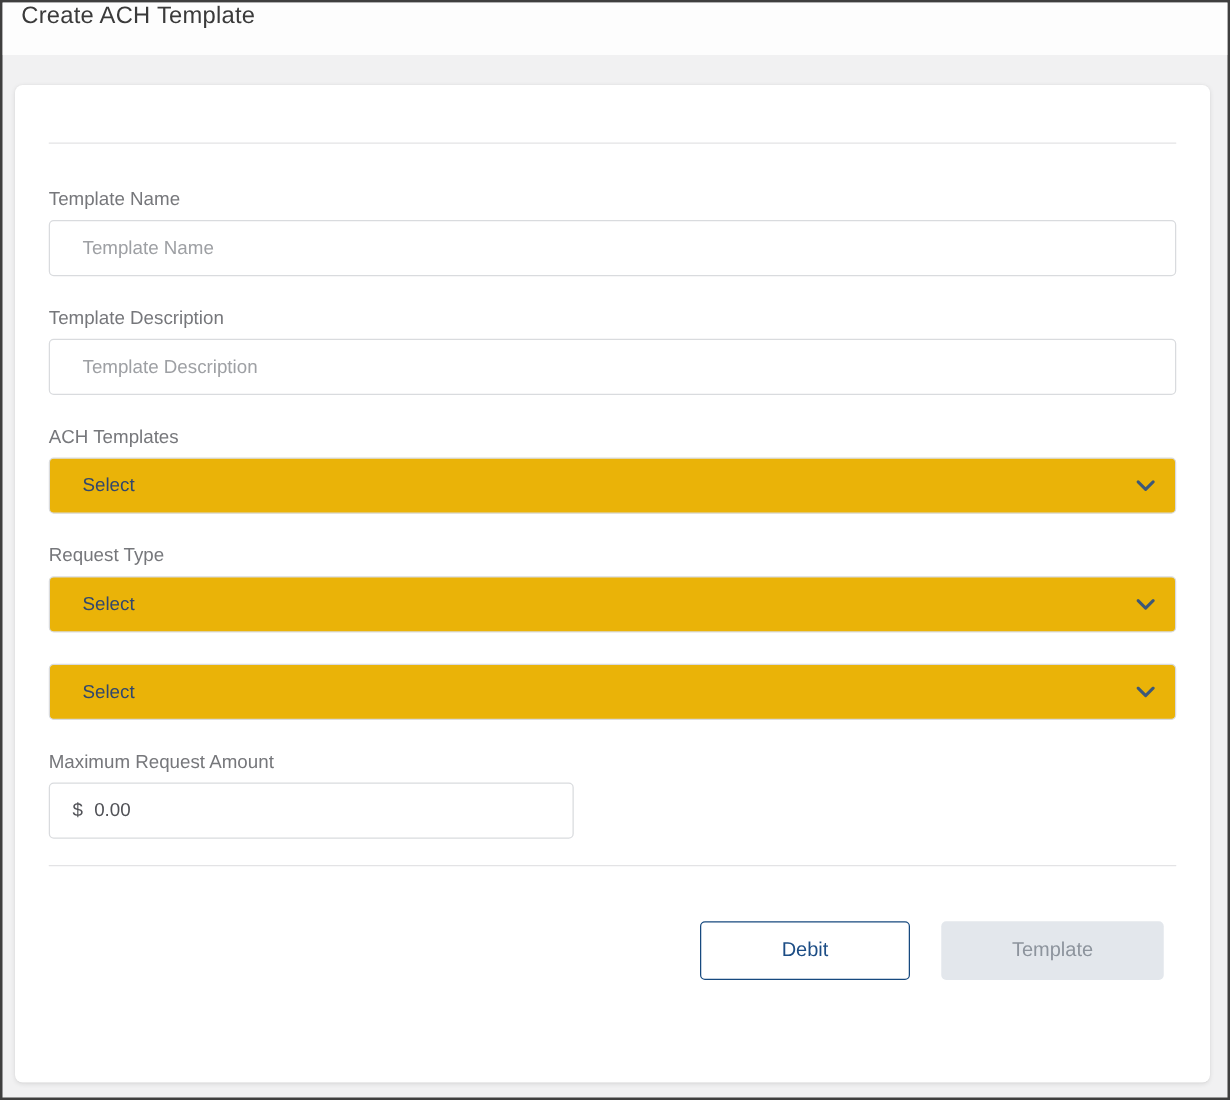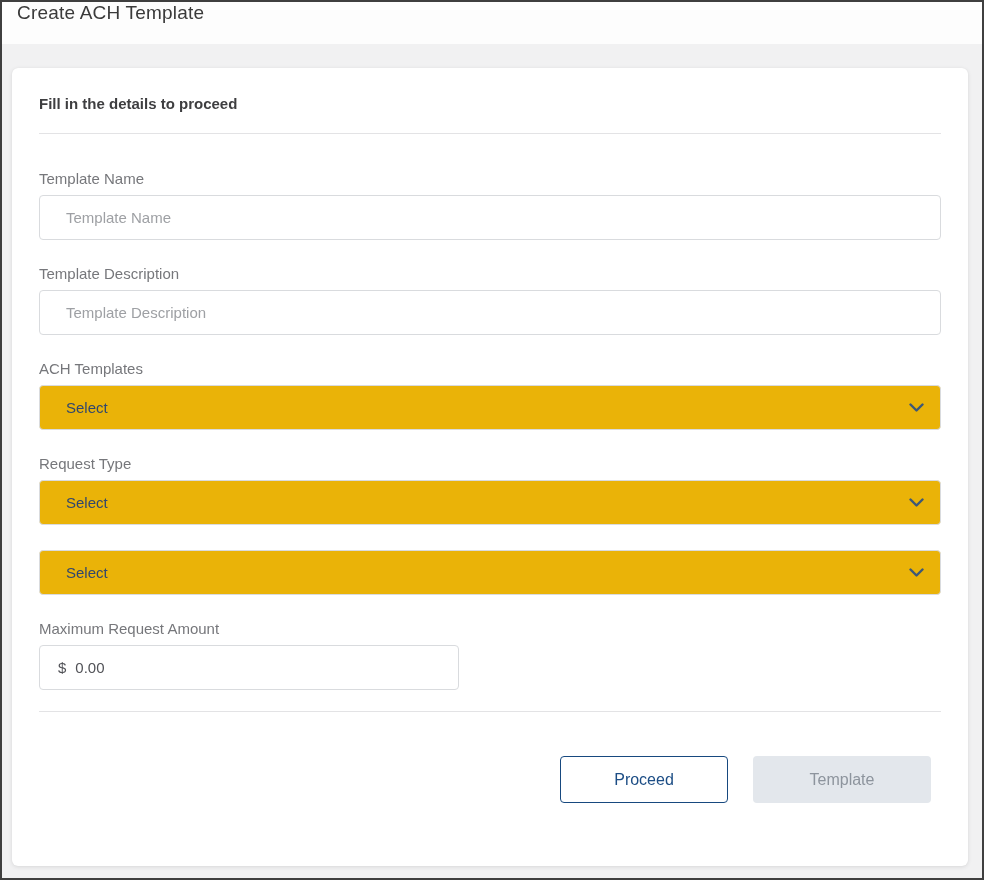--- a/index.html
+++ b/index.html
@@ -151,21 +151,20 @@
 <body>
 
 <div class="page">
 
   <div class="modal-header">
     <div class="modal-title">Create ACH Template</div>
   </div>
 
   <div class="card">
 
-    <div class="card-heading">Fill in the details to proceed</div>
     <hr class="divider">
 
     <div class="form-group first">
       <label class="field-label">Template Name</label>
       <input class="text-input" type="text" placeholder="Template Name" style="">
     </div>
 
     <div class="form-group">
       <label class="field-label">Template Description</label>
       <input class="text-input" type="text" placeholder="Template Description" style="">
@@ -210,18 +209,18 @@
       <label class="field-label">Maximum Request Amount</label>
       <div class="amount-box">
         <span class="currency-prefix">$</span>
         <input class="amount-input" type="text" value="0.00" style="">
       </div>
     </div>
 
     <hr class="divider-bottom">
 
     <div class="footer">
-      <button class="btn btn-cancel">Proceed</button>
+      <button class="btn btn-cancel">Debit</button>
       <button class="btn btn-proceed">Template</button>
     </div>
 
   </div>
 </div>
 
 </body></html>

